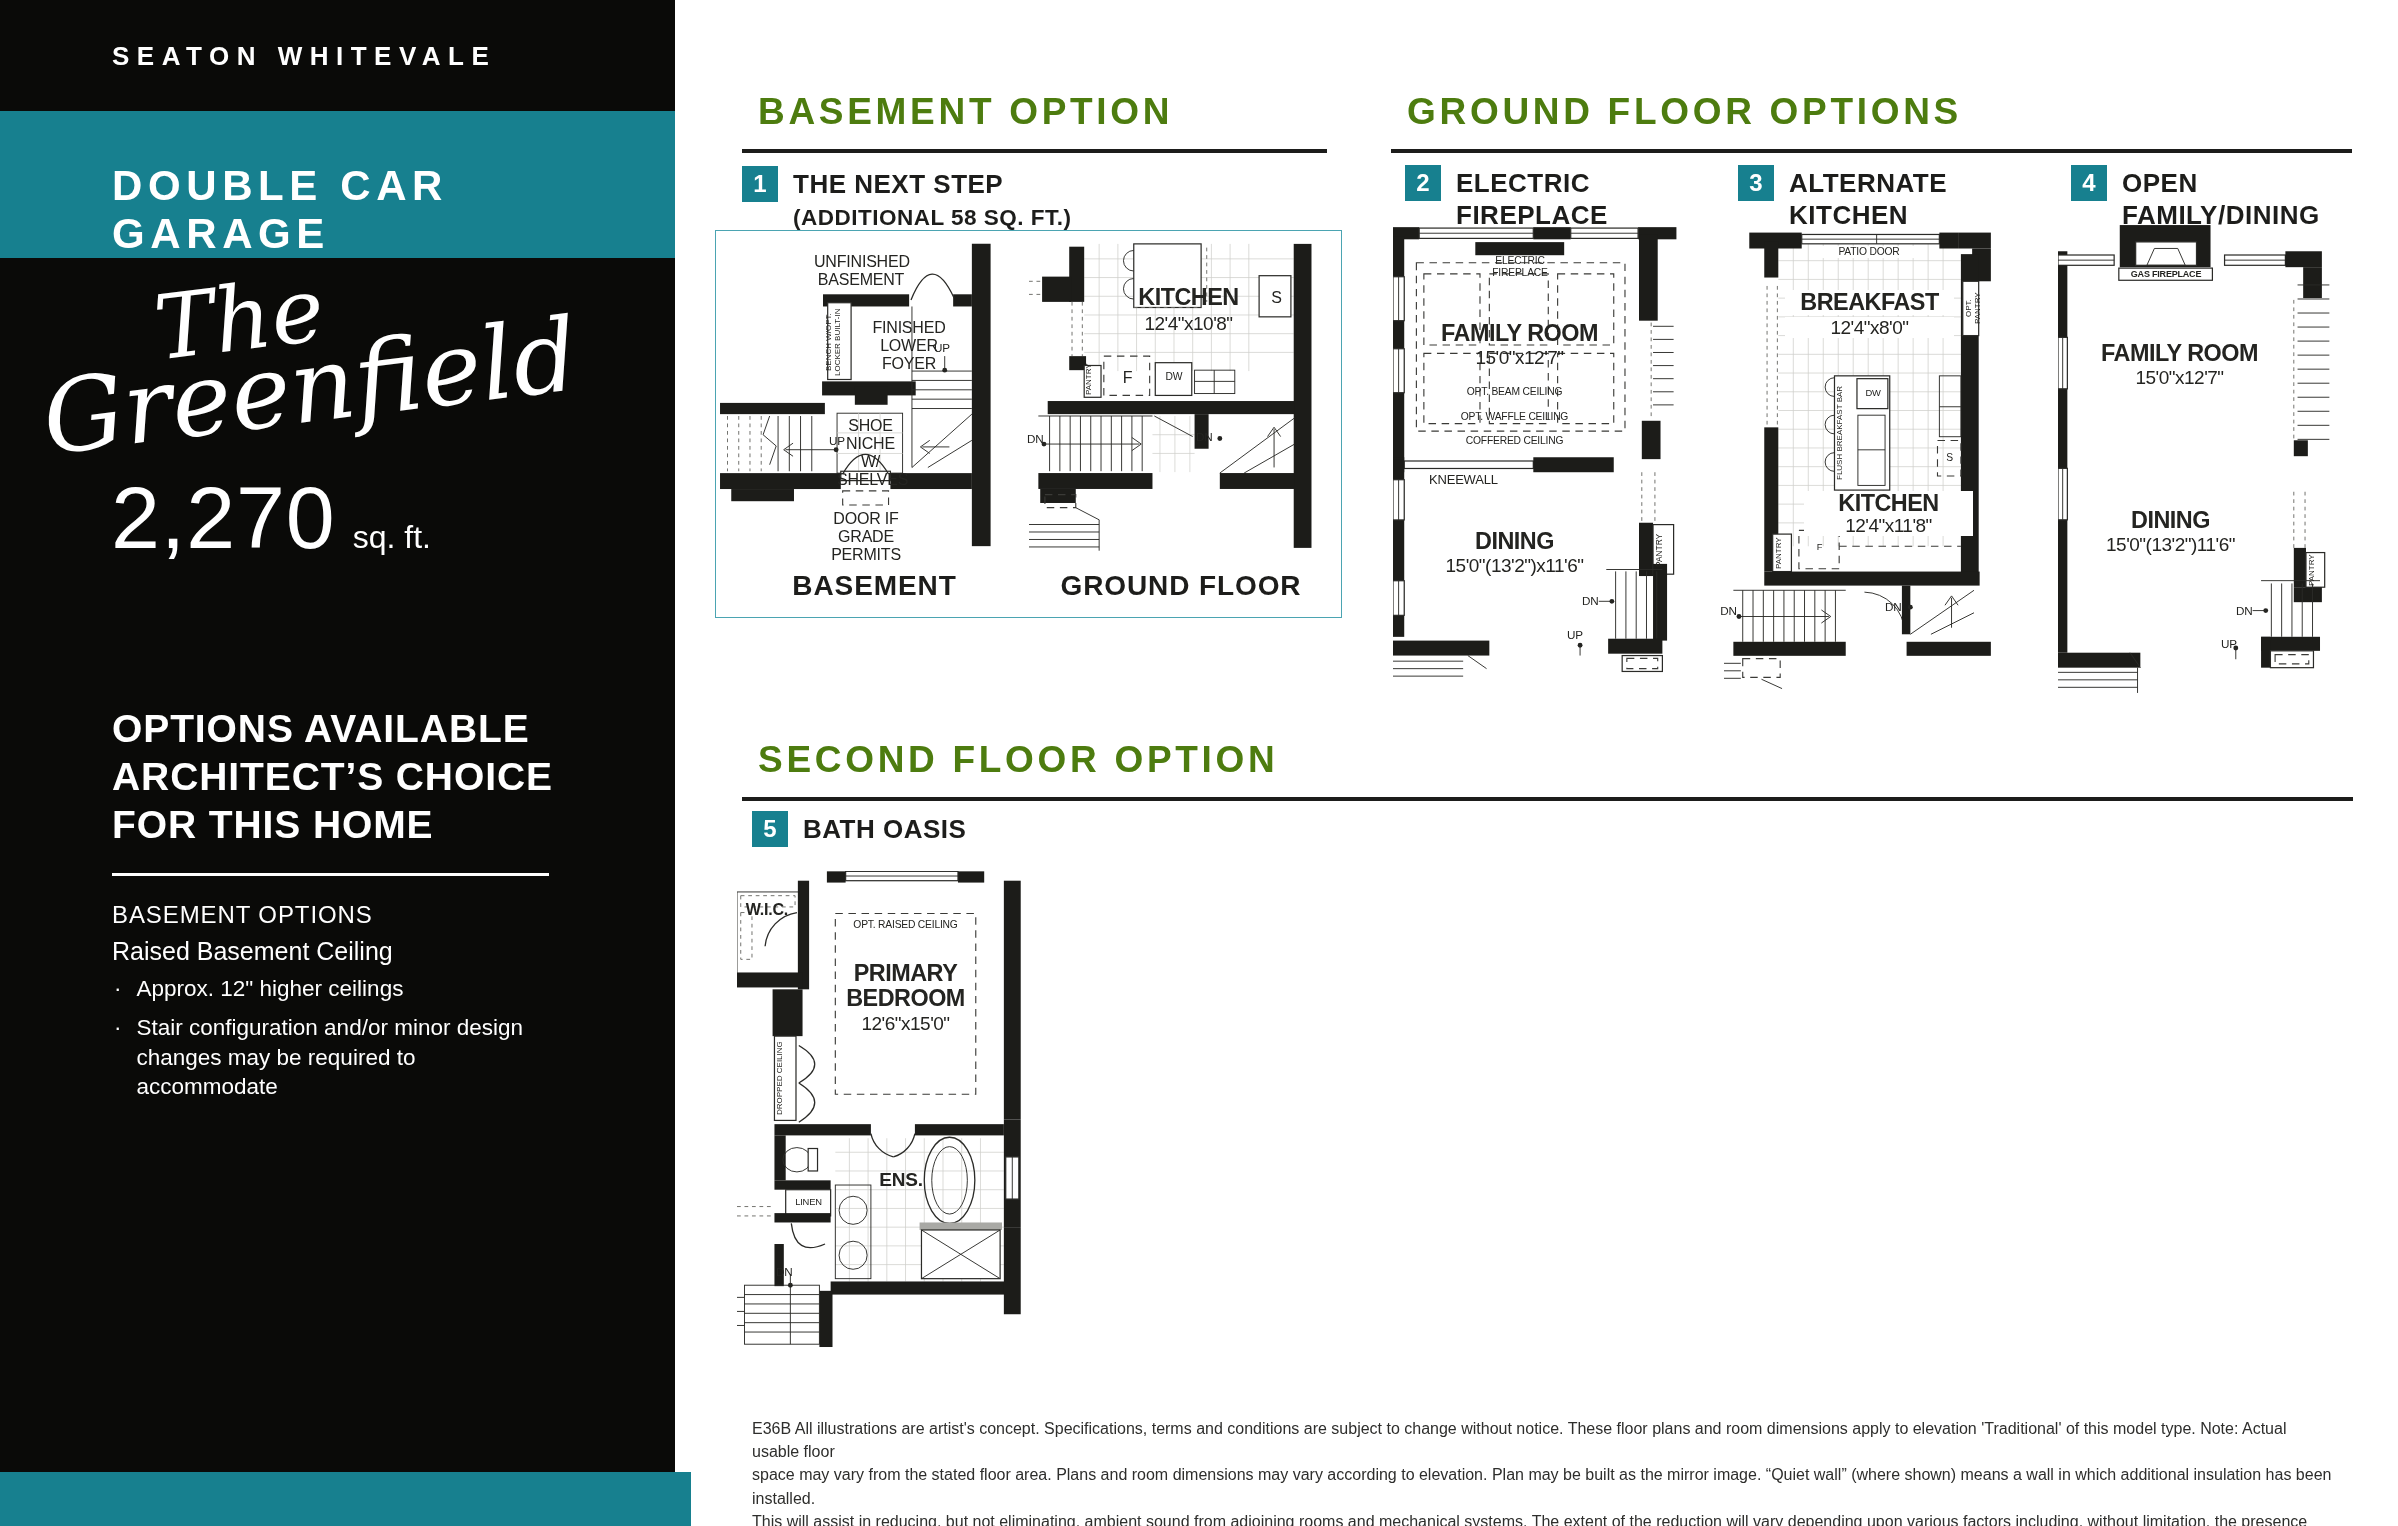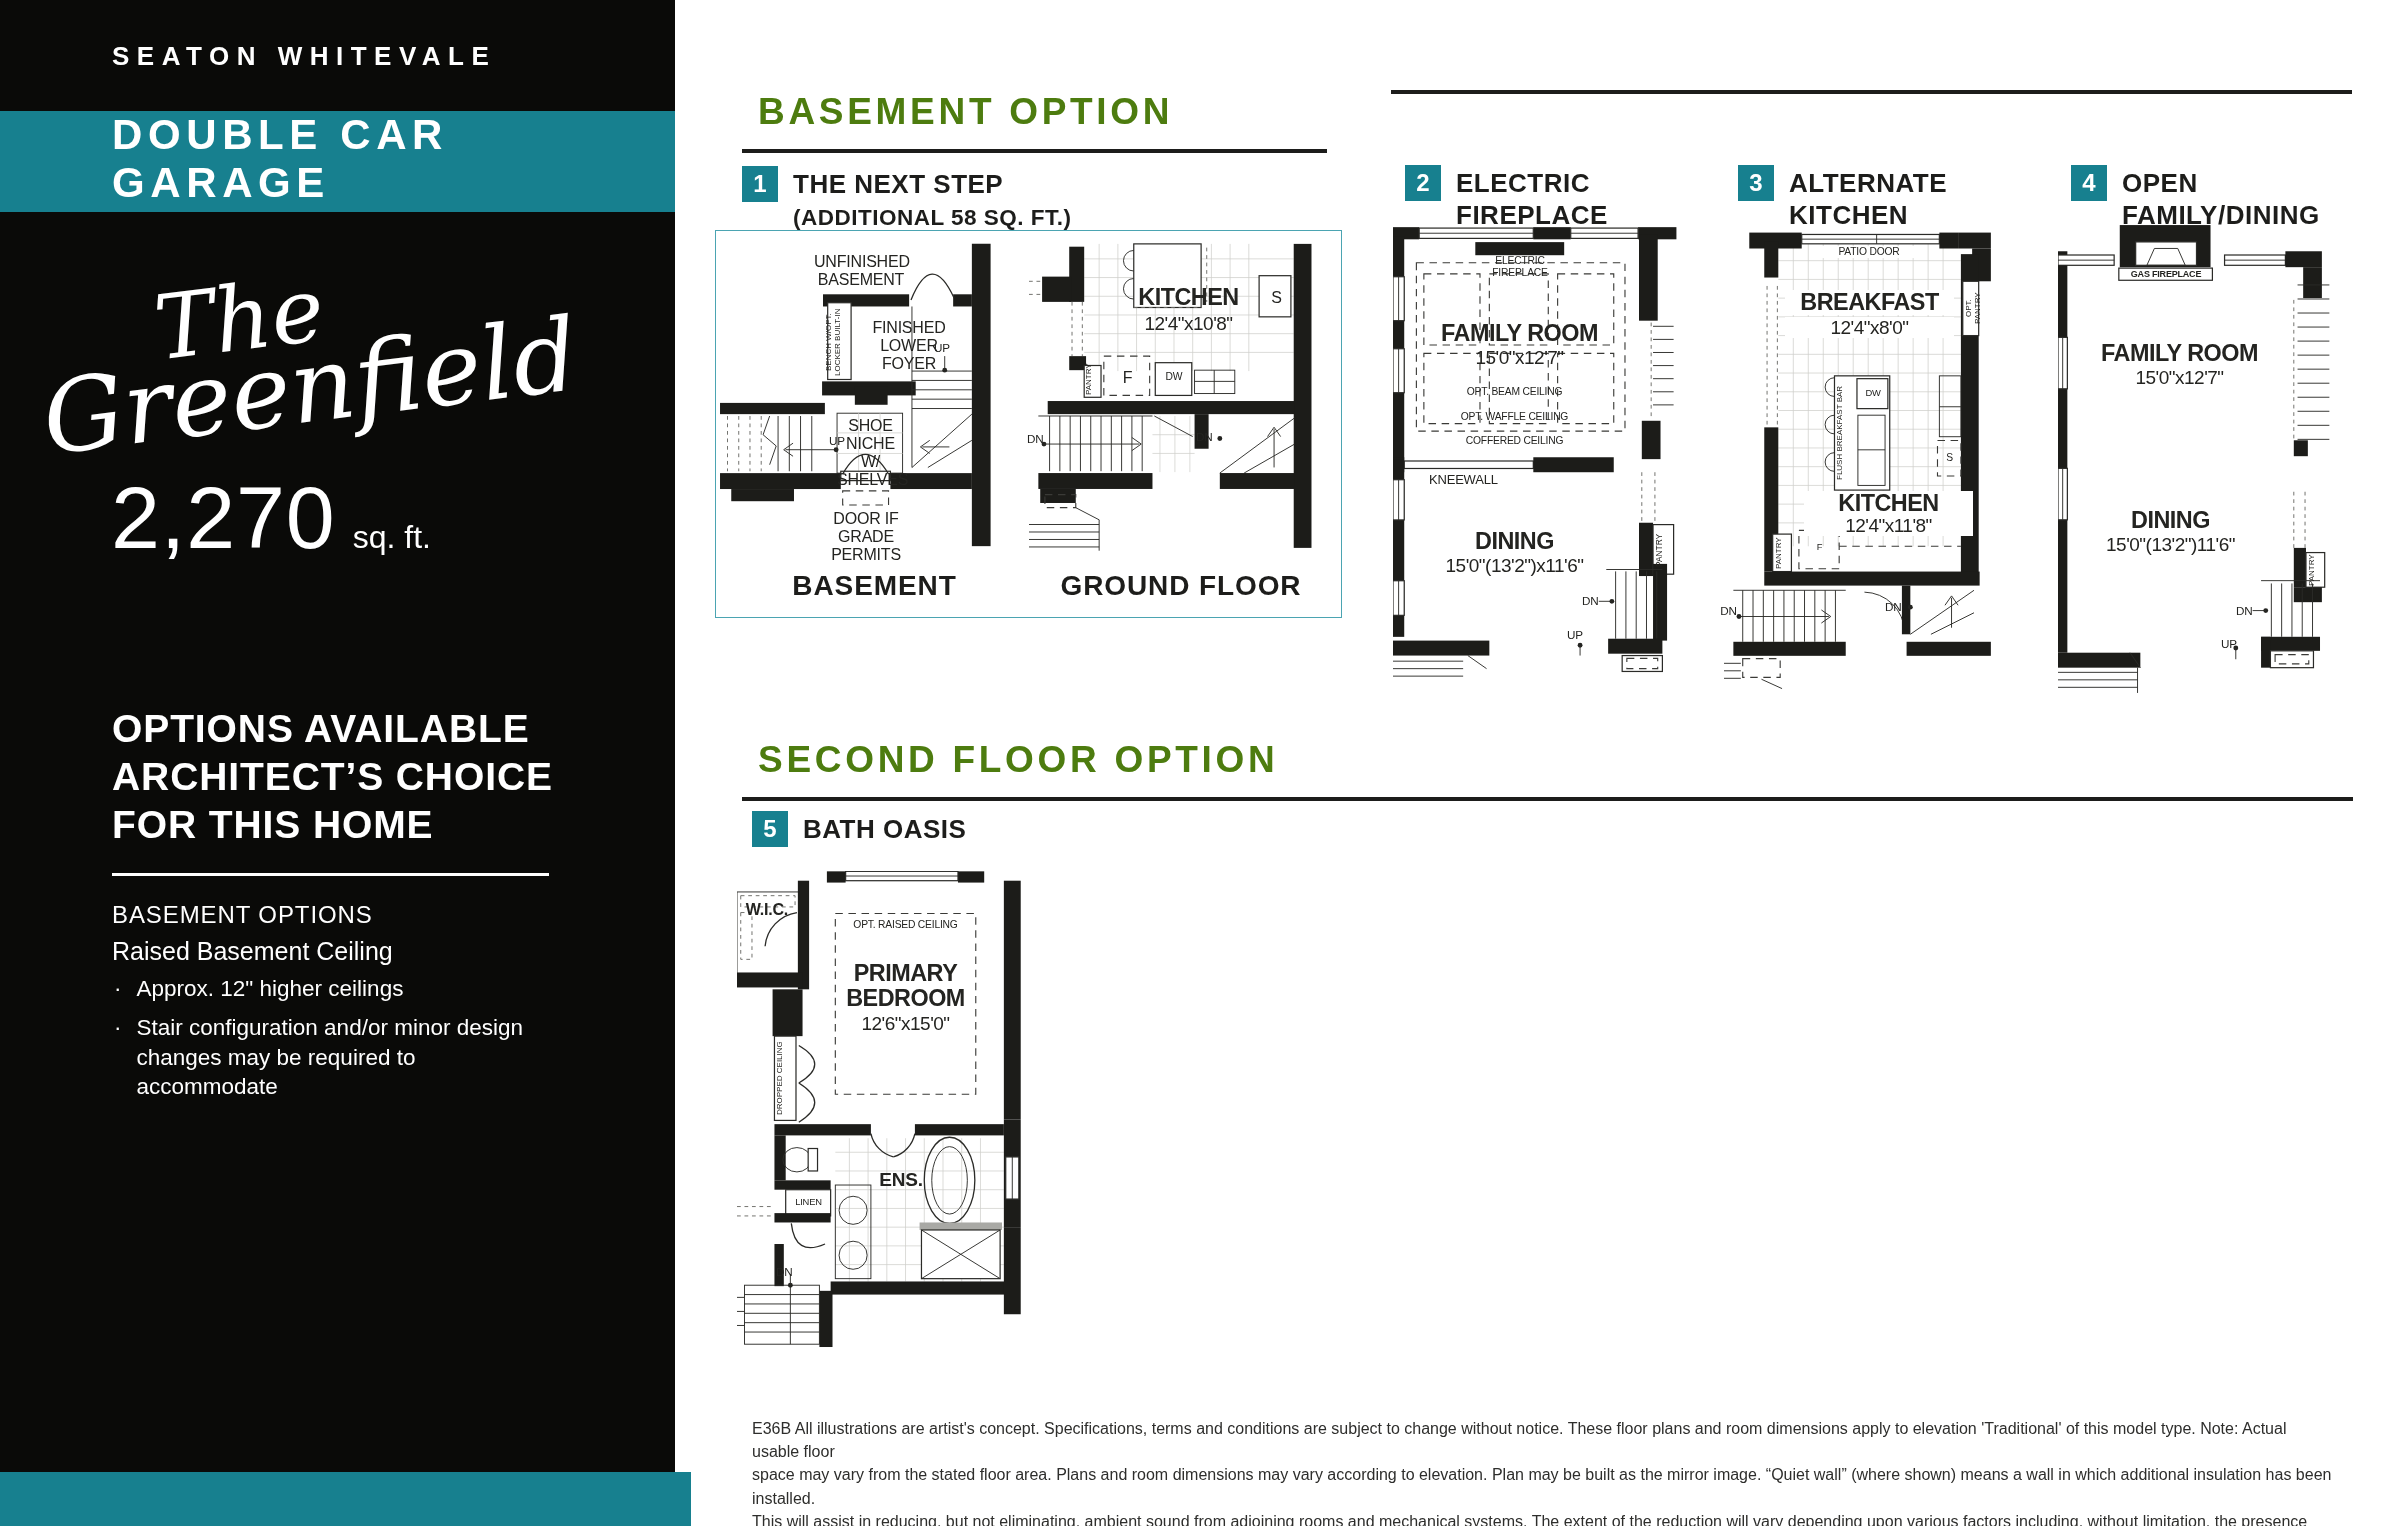--- a/index.html
+++ b/index.html
@@ -2,22 +2,22 @@
 <html style="font-size:15px"><head>
 <meta charset="utf-8">
 <style>
   html,body{margin:0;padding:0;background:#fff;}
   #canvas{position:relative;width:2399px;height:1526px;background:#fff;overflow:hidden;
           font-family:"Liberation Sans",sans-serif;color:#1d1d1b;}
   
   #sidebar{position:absolute;left:0;top:0;width:675px;height:1526px;background:#0a0a08;}
   .community{position:absolute;left:112px;top:41px;font-size:26px;font-weight:700;
              letter-spacing:7.5px;color:#fff;}
-  .banner{position:absolute;left:0;top:111px;width:675px;height:101px;background:#17808F;
-          display:flex;align-items:flex-start;}
+  .banner{position:absolute;left:0;top:111px;width:675px;height:147px;background:#17808F;
+          display:flex;align-items:flex-end;}
   .banner div{margin-left:112px;font-size:42px;font-weight:700;letter-spacing:5.6px;color:#fff;}
   .script{position:absolute;left:37px;top:264px;width:581px;color:#fff;
           font-family:"DejaVu Serif",serif;font-style:italic;transform:rotate(-7deg);}
   .script .l1{font-size:89px;margin-left:122px;line-height:1;}
   .script .l2{font-size:101px;margin-top:-19px;line-height:1;}
   .sqftrow{position:absolute;left:111px;top:467px;display:flex;align-items:baseline;color:#fff;}
   .sqftrow .num{font-size:88px;font-weight:400;letter-spacing:0.9px;}
   .sqftrow .unit{font-size:32px;margin-left:17px;}
   .arch{position:absolute;left:112px;top:705px;color:#fff;font-size:39px;font-weight:700;
         line-height:1.23;letter-spacing:0.9px;}
@@ -100,20 +100,21 @@
       </div>
     </div>
     <div class="tealfoot"></div>
   </div>
 
   <div class="sec-h" style="left:742px;top:75px;width:585px;">
     <h2>BASEMENT OPTION</h2>
     <div class="rule"></div>
   </div>
   <div class="sec-h" style="left:1391px;top:75px;width:961px;">
+    <h2>GROUND FLOOR OPTIONS</h2>
     <div class="rule"></div>
   </div>
   <div class="sec-h" style="left:742px;top:723px;width:1611px;">
     <h2>SECOND FLOOR OPTION</h2>
     <div class="rule"></div>
   </div>
 
   <div class="badge-item" style="left:742px;top:166px;">
     <div class="badge">1</div>
     <div class="badge-label">

